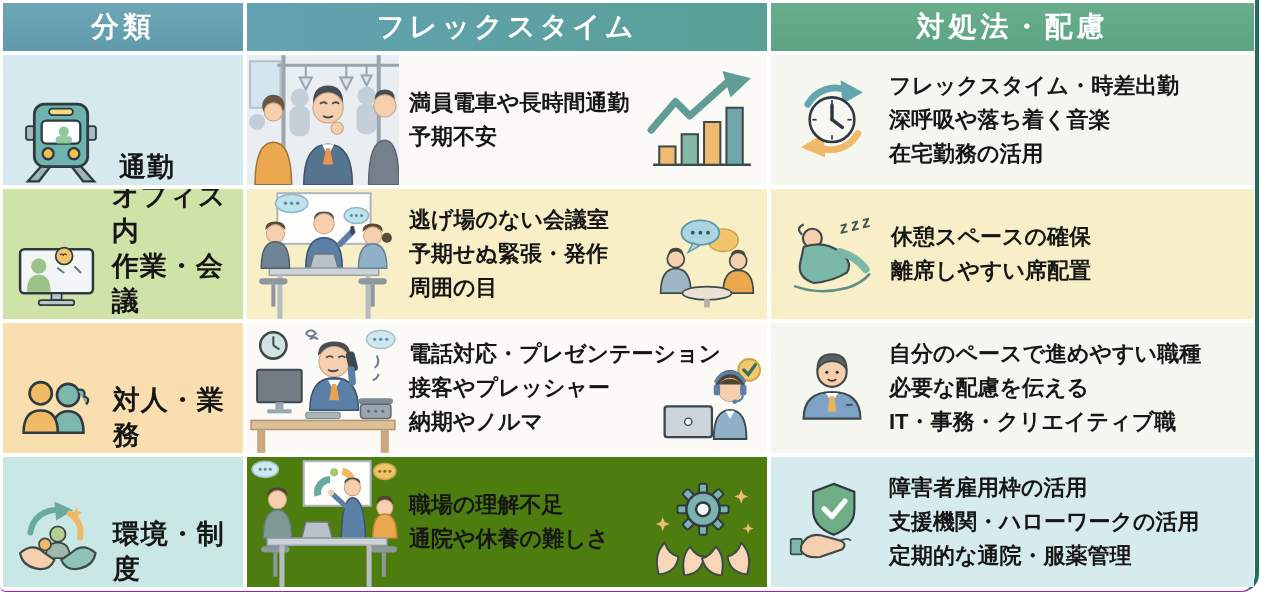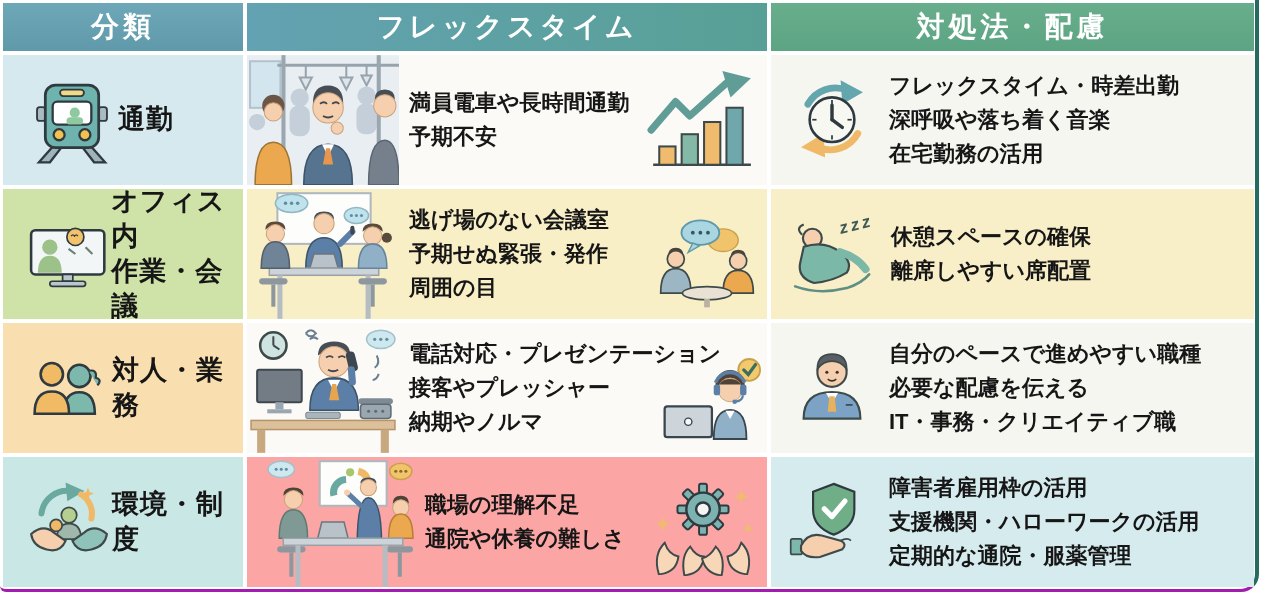--- a/index.html
+++ b/index.html
@@ -1,47 +1,47 @@
 <!DOCTYPE html>
 <html><head>
 <meta charset="utf-8">
 <style>
   html,body{margin:0;padding:0;background:#fff;}
   body{font-family:"Liberation Sans","DejaVu Sans",sans-serif;color:#161616;}
   .tbl{
     width:1259px;height:592px;box-sizing:border-box;
     background:#fff;
     padding:3px 3px 0 3px;
-    border-bottom:3px solid #a21caf;
+    border-bottom:1px solid #a21caf;
     border-right:4px solid #266b60;
     border-bottom-right-radius:18px;
     border-bottom-left-radius:6px;
     display:grid;
     grid-template-columns:240px 520px 483px;
     grid-template-rows:48px 130px 130px 130px 130px;
     gap:4px;
   }
   .th{display:flex;align-items:center;justify-content:center;color:#fff;
       font-size:28px;font-weight:800;letter-spacing:4px;}
   .th1{background:linear-gradient(180deg,#6ea7b8,#5f99aa);}
   .th2{background:linear-gradient(90deg,#63a2b2,#58a095);}
   .th3{background:linear-gradient(180deg,#68ae8c,#5da484);}
   .cell{display:flex;align-items:center;position:relative;overflow:hidden;}
   
-  .cat{padding-left:23px;font-size:27px;font-weight:800;}
+  .cat{padding-left:12px;gap:12px;font-size:27px;font-weight:800;align-items:flex-end;}
   .cat .label{line-height:1.3;letter-spacing:1px;}
   .bg-cat-0{background:#d6e9ef;} .bg-cat-1{background:#cfe2a8;}
   .bg-cat-2{background:#f9dfb0;} .bg-cat-3{background:#c9e7e4;}
   
   .diff .illus{flex:0 0 152px;height:100%;}
   .diff .illus svg{width:100%;height:100%;display:block;}
   .diff .txt{margin-left:10px;font-size:22px;font-weight:800;line-height:1.55;z-index:2;}
   .diff .mini{position:absolute;z-index:1;}
   .bg-diff-0{background:#fbfaf6;} .bg-diff-1{background:#f9efc7;}
-  .bg-diff-2{background:#fbfaf6;} .bg-diff-3{background:#fca5a5;padding-left:16px;}
+  .bg-diff-2{background:#fbfaf6;} .bg-diff-3{background:#4d7c0f;}
   
   .cope{padding-left:18px;gap:14px;}
   .cope .txt{font-size:22px;font-weight:800;line-height:1.55;}
   .bg-cope-0{background:#f5f6f0;} .bg-cope-1{background:#f8eec7;}
   .bg-cope-2{background:#f5f6f0;} .bg-cope-3{background:#d6ebee;}
   .zzz{position:absolute;left:50px;top:6px;font-size:17px;font-weight:800;
        color:#3f5a54;letter-spacing:3px;transform:rotate(-14deg);font-style:italic;}
   .iconbox{position:relative;flex:0 0 auto;}
 </style>
 </head>

